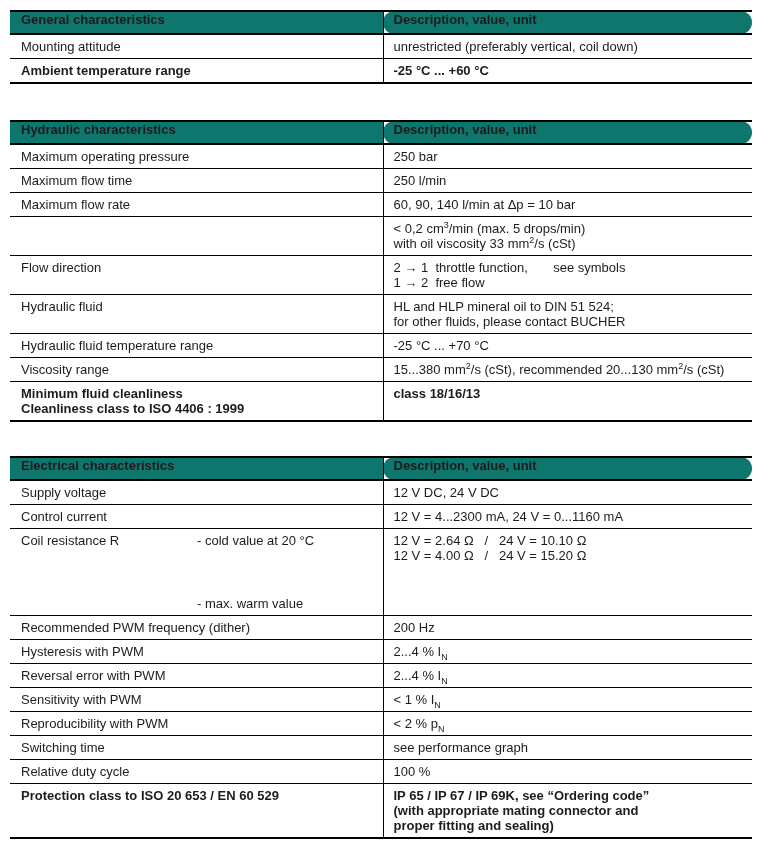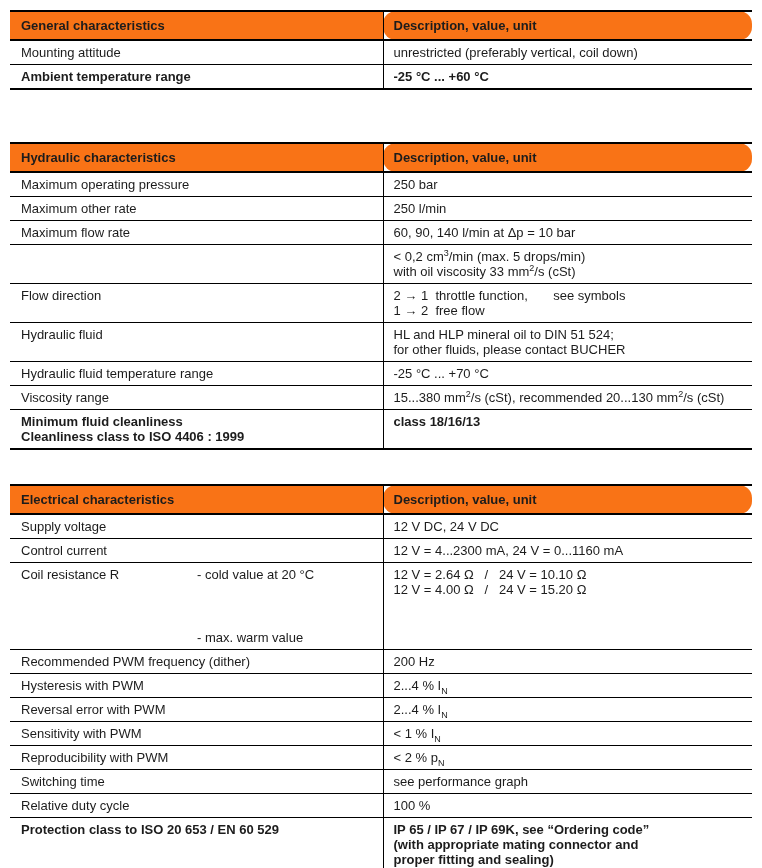--- a/index.html
+++ b/index.html
@@ -8,33 +8,33 @@
     font-family:"Liberation Sans","DejaVu Sans",sans-serif;
     color:#1c1c1c;overflow:hidden;
   }
   .page{position:relative;width:762px;height:868px;}
   table.spec{
     border-collapse:collapse;table-layout:fixed;
     width:742px;margin-left:10px;
     border-top:2px solid #000;border-bottom:2px solid #000;
   }
   .t1{margin-top:10px;}
-  .t2{margin-top:52px;}
+  .t2{margin-top:36px;}
   .t3{margin-top:34px;}
   col.c-left{width:373px;}
   col.c-right{width:369px;}
   th,td{
     font-size:13px;line-height:15px;text-align:left;vertical-align:top;
     padding:4px 6px 4px 11px;font-weight:normal;
   }
   thead th{
-    background:#f97316;
+    background:#0f766e;
     border-bottom:2px solid #000;
     font-weight:bold;
-    padding-top:6px;padding-bottom:6px;
+    padding-top:0;padding-bottom:6px;
   }
   tbody td{border-bottom:1px solid #000;}
   tbody tr:last-child td{border-bottom:none;font-weight:bold;}
   th.value,td.value{border-left:1px solid #000;padding-left:10px;border-radius:13px;}
   sup{font-size:9px;line-height:0;vertical-align:super;}
   sub{font-size:9px;line-height:0;vertical-align:sub;}
   .split{display:flex;}
   .split .main{width:176px;flex:none;}
   .split .subs{display:flex;flex-direction:column;gap:48px;}
 </style>
@@ -76,21 +76,21 @@
         <th class="label">Hydraulic characteristics</th>
         <th class="value">Description, value, unit</th>
       </tr>
     </thead>
     <tbody>
       <tr>
         <td class="label">Maximum operating pressure</td>
         <td class="value">250 bar</td>
       </tr>
       <tr>
-        <td class="label">Maximum other rate</td>
+        <td class="label">Maximum flow time</td>
         <td class="value">250 l/min</td>
       </tr>
       <tr>
         <td class="label">Maximum flow rate</td>
         <td class="value">60, 90, 140 l/min at Δp = 10 bar</td>
       </tr>
       <tr>
         <td class="label"></td>
         <td class="value">&lt; 0,2 cm<sup>3</sup>/min (max. 5 drops/min)<br>with oil viscosity 33 mm<sup>2</sup>/s (cSt)</td>
       </tr>

